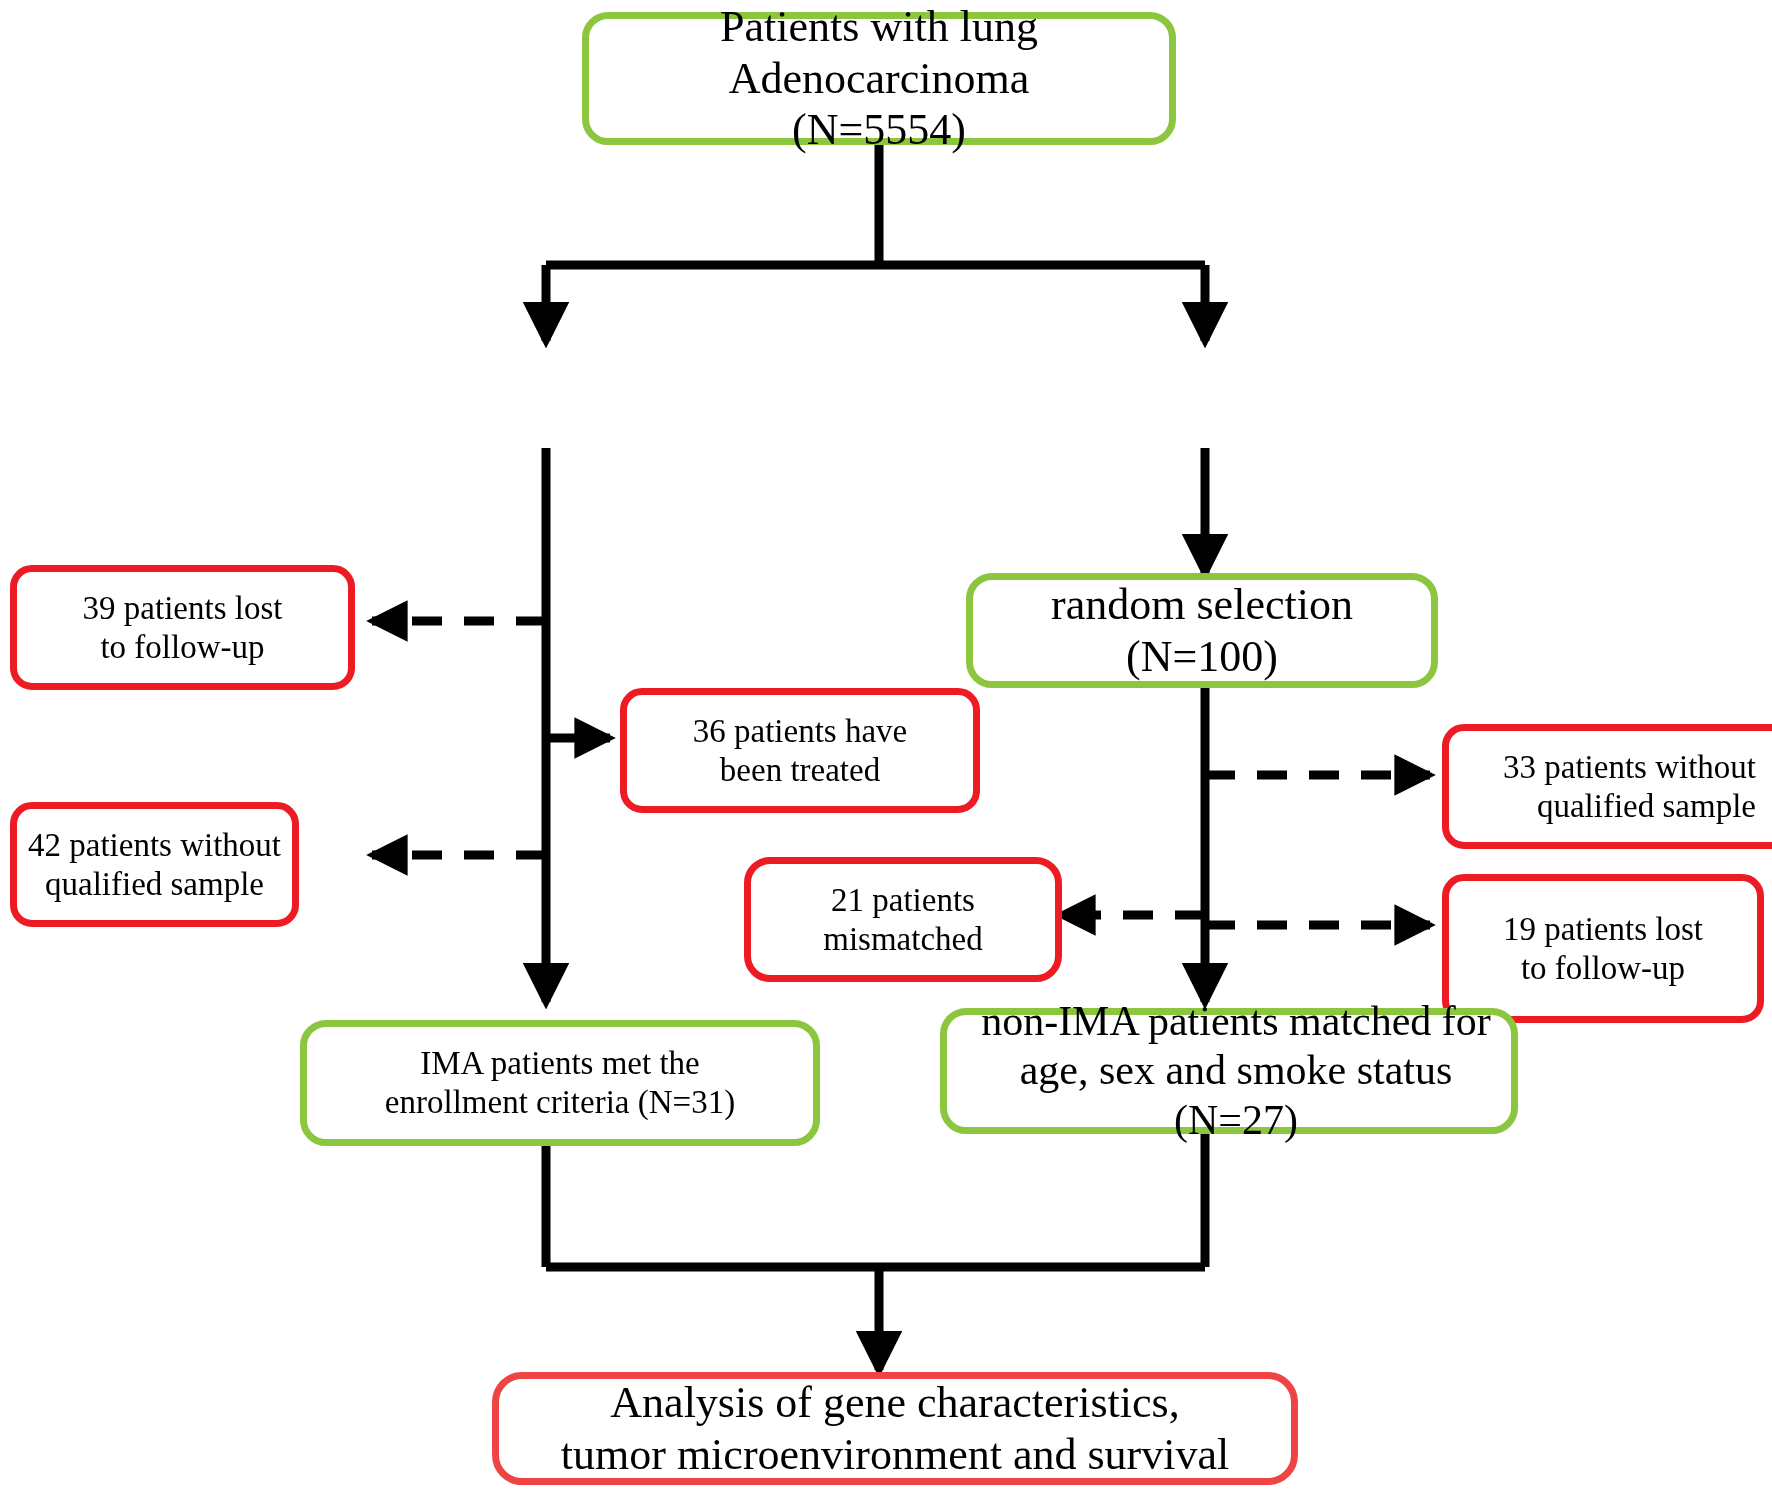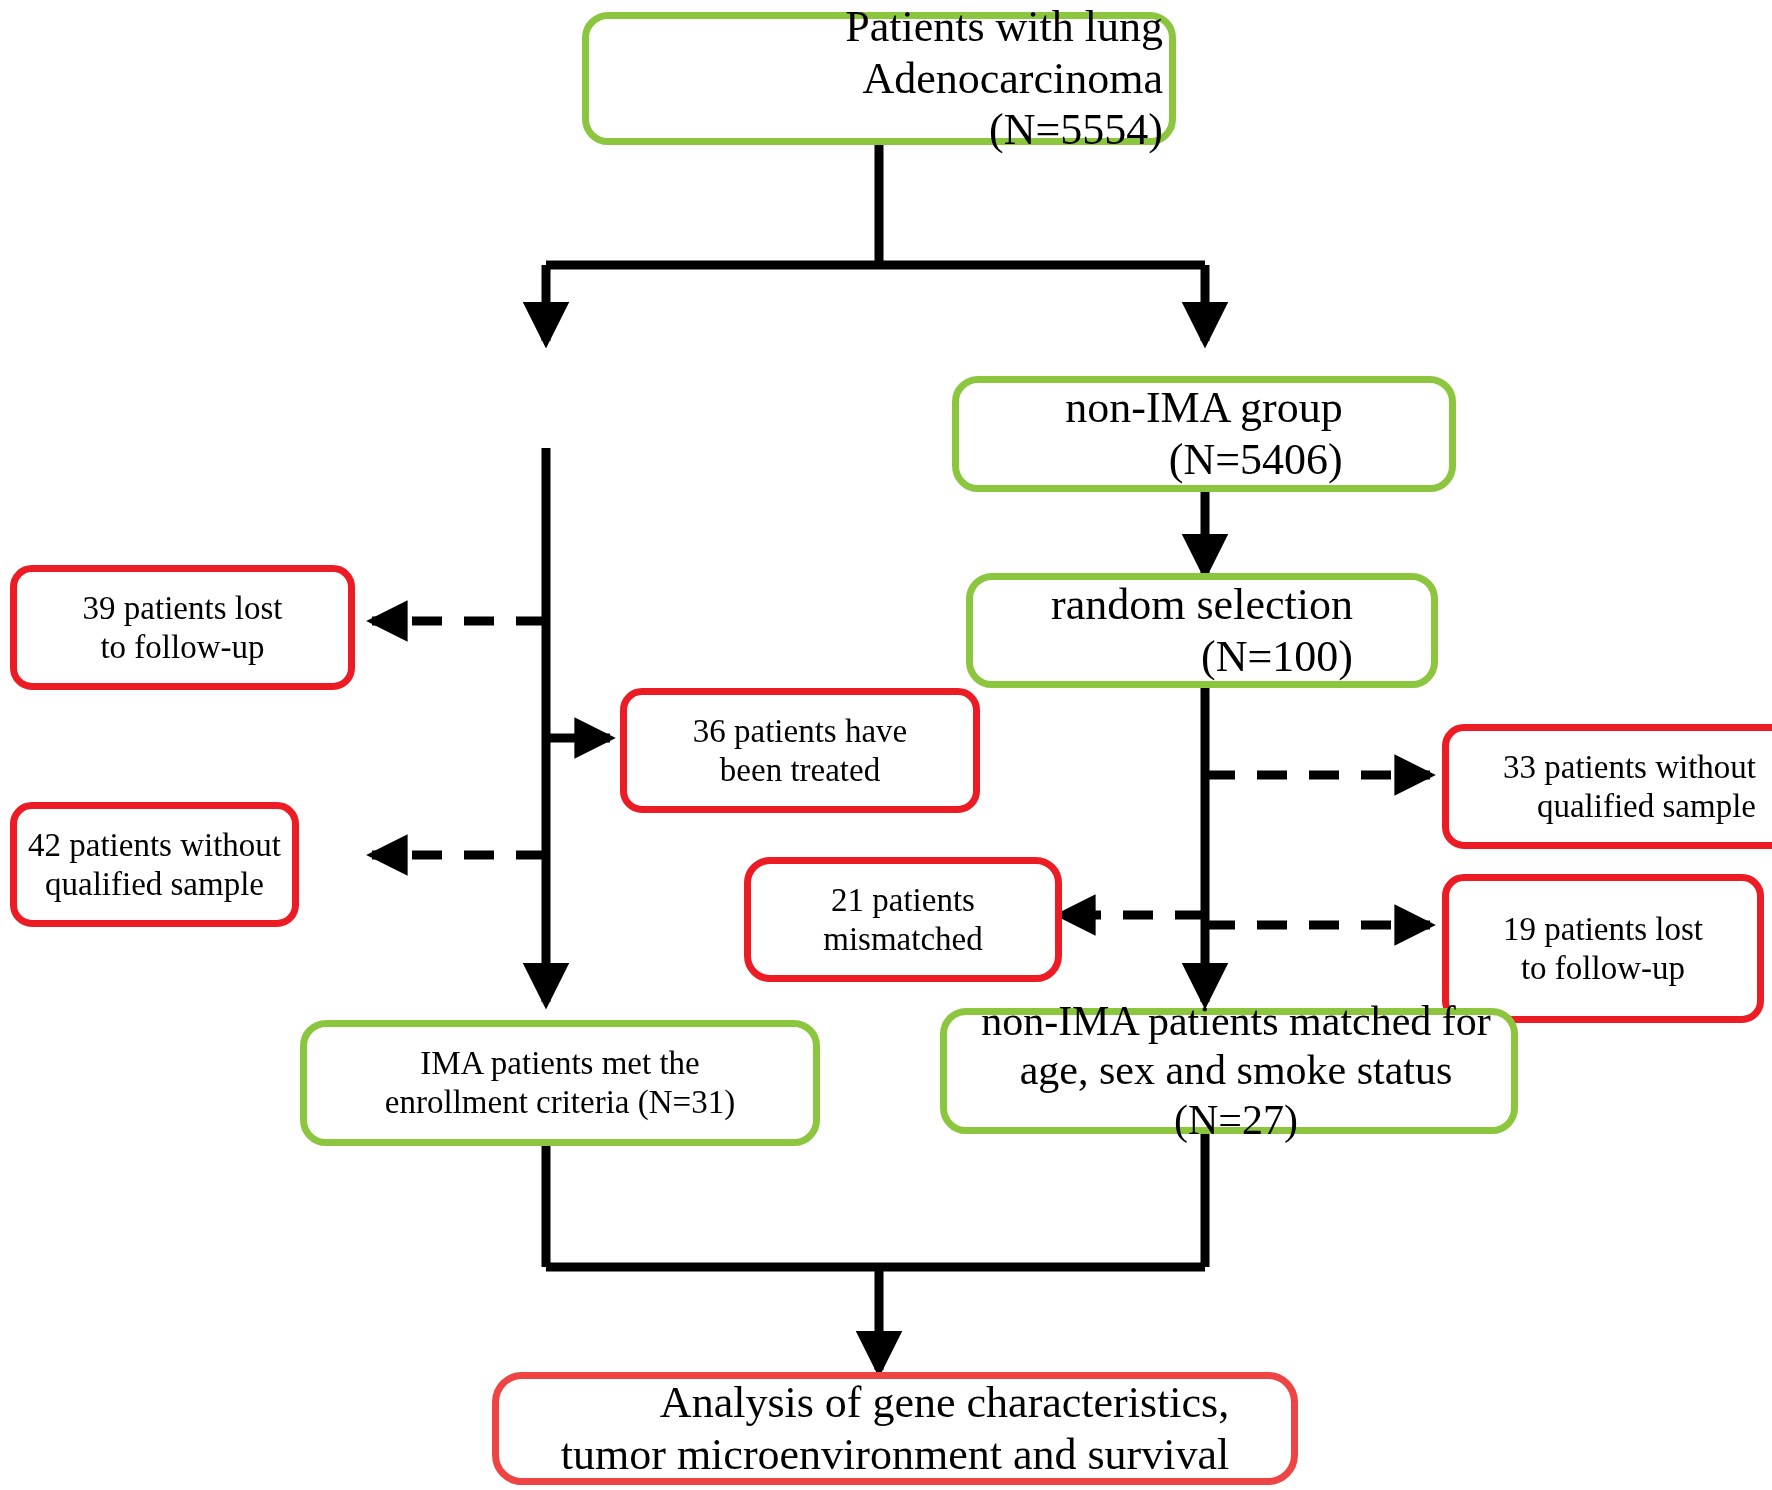--- a/index.html
+++ b/index.html
@@ -33,21 +33,21 @@
     justify-content: center;
     text-align: center;
     color: #000000;
     line-height: 1.18;
     white-space: pre-line;
     padding: 2px 6px;
   }
   .green  { border: 7px solid #8CC63F; border-radius: 26px; }
   .red    { border: 7px solid #ED1B24; border-radius: 22px; }
   .orange { border: 7px solid #ef4444; border-radius: 30px; }
-  .f44 { font-size: 44px; text-align: right; }
+  .f44 { font-size: 44px; }
   .f43 { font-size: 33px; margin-top: 12px; }
   .f42 { font-size: 42px; }
 </style>
 </head>
 <body>
 
 <div id="canvas">
 
   <svg id="wires" viewBox="0 0 1772 1490" xmlns="http://www.w3.org/2000/svg">
     <defs>
@@ -85,22 +85,20 @@
       <path d="M 1205 775 L 1430 775" marker-end="url(#dashArrow)"></path>
       <path d="M 1205 925 L 1430 925" marker-end="url(#dashArrow)"></path>
       <path d="M 1205 915 L 1060 915" marker-end="url(#dashArrow)"></path>
     </g>
   </svg>
 
   <div class="node green f44" style="left:582px; top:12px; width:594px; height:133px;">Patients with lung Adenocarcinoma
 (N=5554)</div>
 
 
-  <div class="node green f44" style="left:952px; top:376px; width:504px; height:116px;">non-IMA group
-(N=5406)</div>
 
   <div class="node green f44" style="left:966px; top:573px; width:472px; height:115px;">random selection
 (N=100)</div>
 
   <div class="node red f43" style="left:10px; top:553px; width:345px; height:125px;">39 patients lost
 to follow-up</div>
 
   <div class="node red f43" style="left:620px; top:676px; width:360px; height:125px;">36 patients have
 been treated</div>
 

